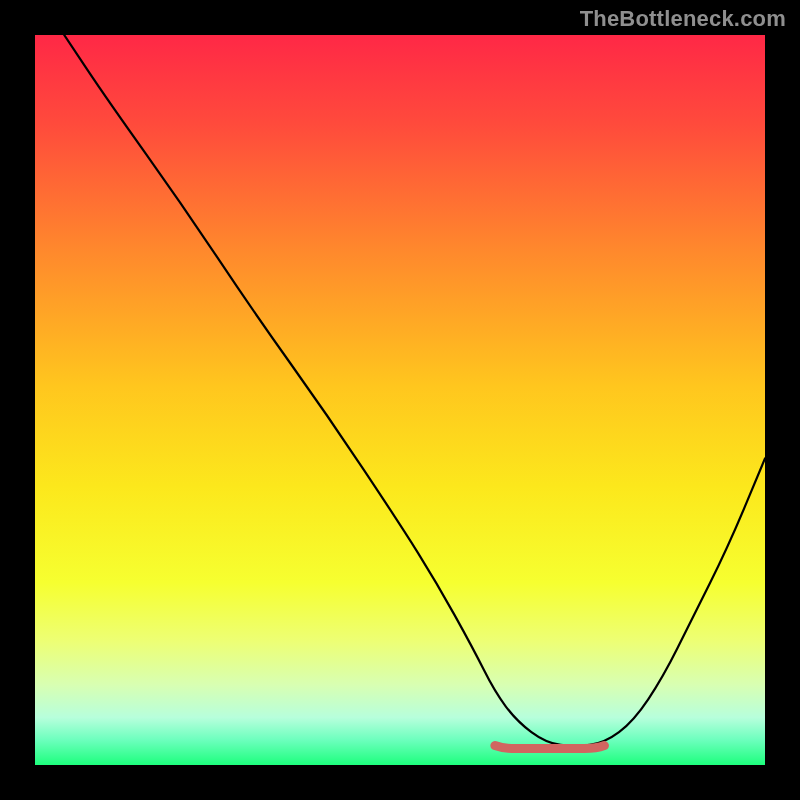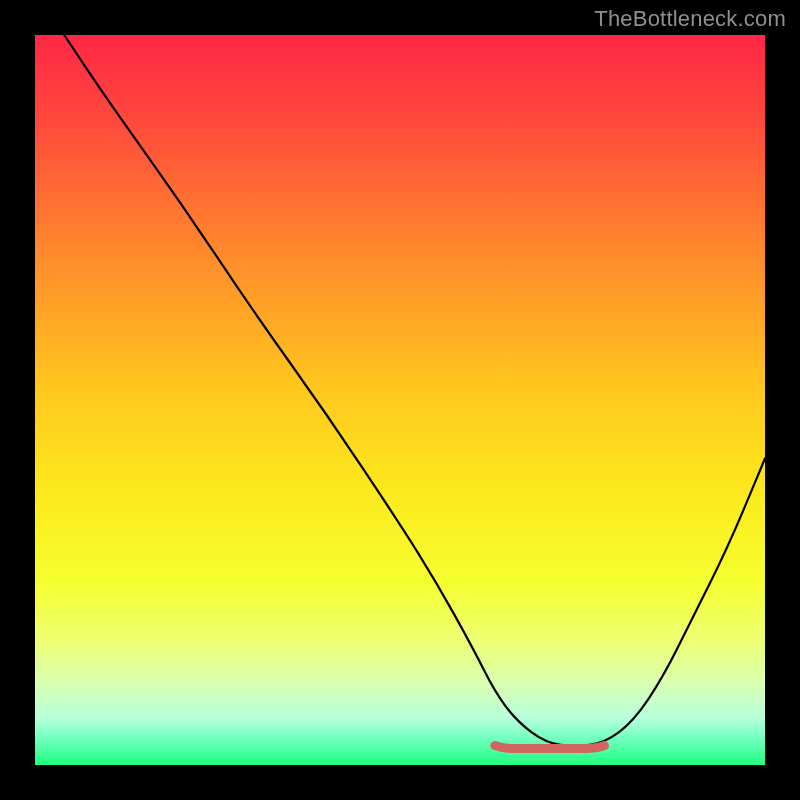--- a/index.html
+++ b/index.html
@@ -24,21 +24,21 @@
     top: 0;
     width: 730px;
     height: 730px;
   }
   .watermark {
     position: absolute;
     top: 6px;
     right: 14px;
     font-family: Arial, Helvetica, sans-serif;
     font-size: 22px;
-    font-weight: 400;
+    font-weight: 700;
     color: #8f8f8f;
     letter-spacing: 0.2px;
   }
 </style>
 </head>
 <body>
 
 <div class="frame">
   <svg class="plot-area" viewBox="0 0 730 730" preserveAspectRatio="none">
     <defs>

